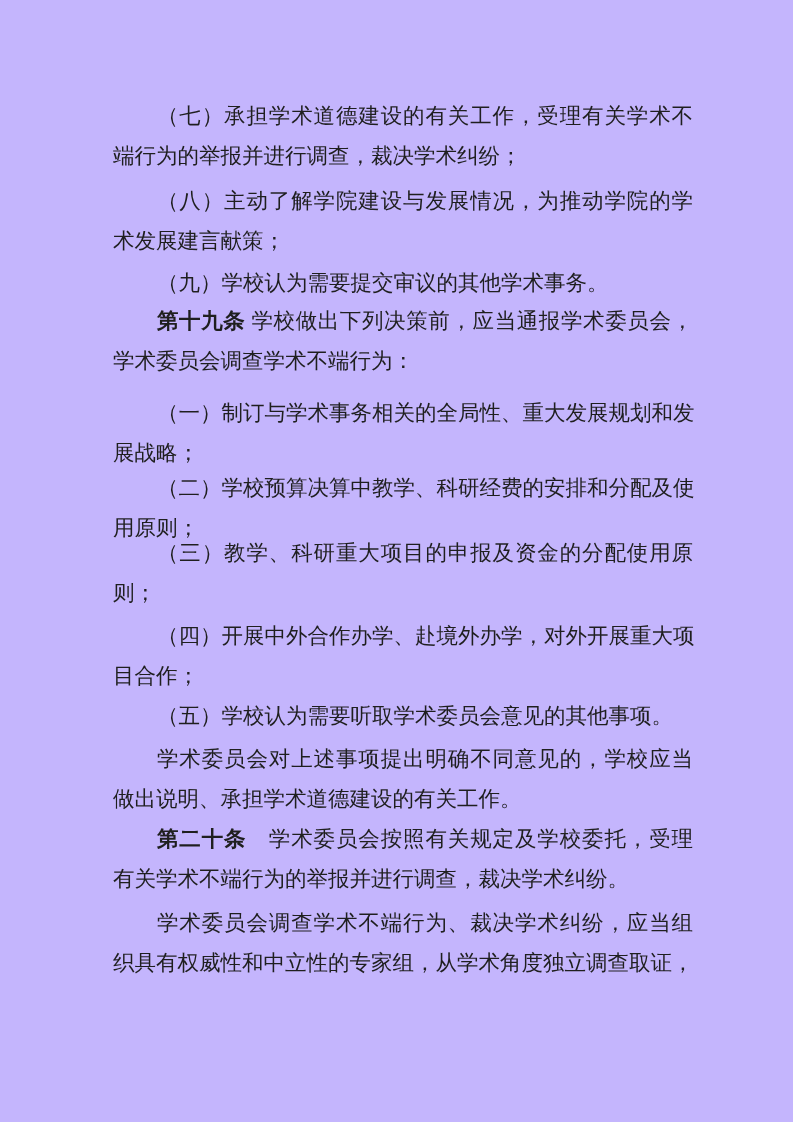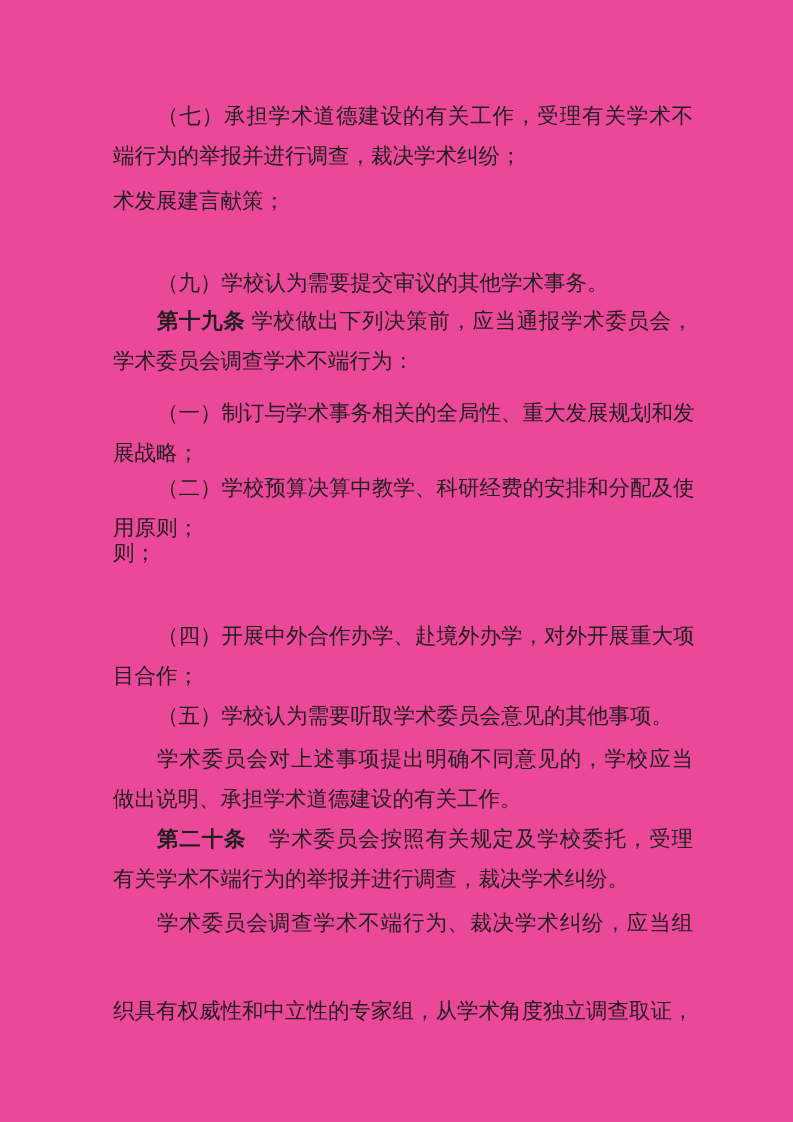--- a/index.html
+++ b/index.html
@@ -4,21 +4,21 @@
 <style>
   html, body {
     margin: 0;
     padding: 0;
     background: #ffffff;
   }
   .page {
     position: relative;
     width: 793px;
     height: 1122px;
-    background: #ec4899;
+    background: #c4b5fd;
     overflow: hidden;
     font-family: "Liberation Serif", serif;
     color: #1f1f1f;
   }
   .doc-body {
     position: absolute;
     inset: 0;
   }
   .para {
     position: absolute;
@@ -37,21 +37,20 @@
     text-align: justify;
     text-align-last: justify;
   }
   
   .line.first {
     text-indent: 44px;
   }
   
   .line.fit {
     letter-spacing: -0.6px;
-    margin-top: 48px;
   }
   .b {
     font-weight: 700;
     margin-top: 24px;
   }
   
   .para:nth-child(1)  { top: 96px;  }
   .para:nth-child(2)  { top: 181px; }
   .para:nth-child(3)  { top: 263px; }
   .para:nth-child(4)  { top: 301px; }
@@ -67,38 +66,40 @@
 </head>
 <body>
 
 <div class="page">
   <div class="doc-body">
       <div class="para">
         <div class="line first j"><span>（七）承担学术道德建设的有关工作，受理有关学术不</span></div>
         <div class="line"><span>端行为的举报并进行调查，裁决学术纠纷；</span></div>
       </div>
       <div class="para">
+        <div class="line first j"><span>（八）主动了解学院建设与发展情况，为推动学院的学</span></div>
         <div class="line"><span>术发展建言献策；</span></div>
       </div>
       <div class="para">
         <div class="line first"><span>（九）学校认为需要提交审议的其他学术事务。</span></div>
       </div>
       <div class="para">
         <div class="line first j"><span class="b">第十九条</span><span> 学校做出下列决策前，应当通报学术委员会，</span></div>
         <div class="line"><span>学术委员会调查学术不端行为：</span></div>
       </div>
       <div class="para">
         <div class="line first j"><span>（一）制订与学术事务相关的全局性、重大发展规划和发</span></div>
         <div class="line"><span>展战略；</span></div>
       </div>
       <div class="para">
         <div class="line first j"><span>（二）学校预算决算中教学、科研经费的安排和分配及使</span></div>
         <div class="line"><span>用原则；</span></div>
       </div>
       <div class="para">
+        <div class="line first j"><span>（三）教学、科研重大项目的申报及资金的分配使用原</span></div>
         <div class="line"><span>则；</span></div>
       </div>
       <div class="para">
         <div class="line first j"><span>（四）开展中外合作办学、赴境外办学，对外开展重大项</span></div>
         <div class="line"><span>目合作；</span></div>
       </div>
       <div class="para">
         <div class="line first"><span>（五）学校认为需要听取学术委员会意见的其他事项。</span></div>
       </div>
       <div class="para">

